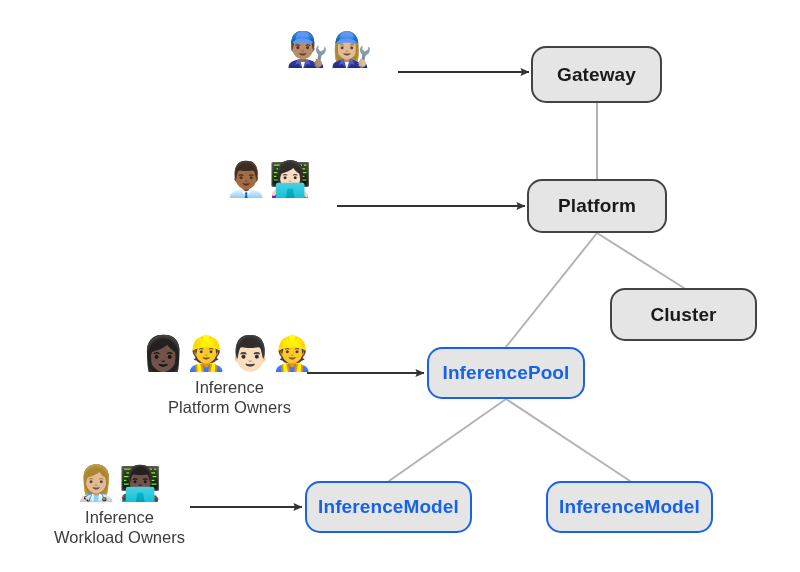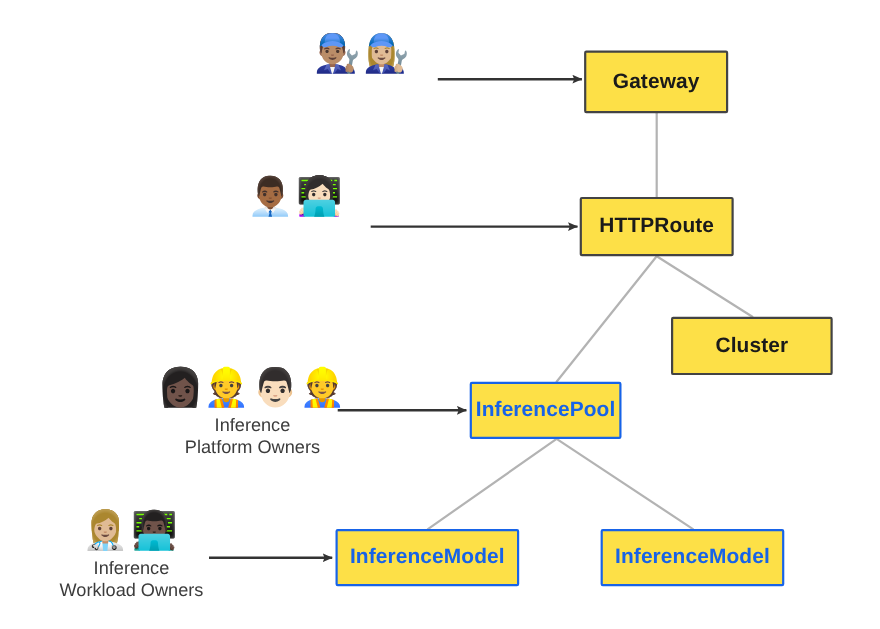--- a/index.html
+++ b/index.html
@@ -25,22 +25,22 @@
     width: 800px;
     height: 572px;
     pointer-events: none;
   }
   .node {
     position: absolute;
     box-sizing: border-box;
     display: flex;
     align-items: center;
     justify-content: center;
-    background: #fde047;
-    border-radius: 2px;
+    background: #e5e5e5;
+    border-radius: 15px;
     font-weight: bold;
     letter-spacing: 0.1px;
     white-space: nowrap;
   }
   .node.core {
     border: 2px solid #434343;
     color: #1a1a1a;
     font-size: 19px;
   }
   .node.inference {
@@ -91,23 +91,23 @@
     <g id="persona-arrows">
         <line x1="398" y1="72" x2="529" y2="72" stroke="#333333" stroke-width="2.2" marker-end="url(#arrowhead)"></line>
         <line x1="337" y1="206" x2="525" y2="206" stroke="#333333" stroke-width="2.2" marker-end="url(#arrowhead)"></line>
         <line x1="307" y1="373" x2="424" y2="373" stroke="#333333" stroke-width="2.2" marker-end="url(#arrowhead)"></line>
         <line x1="190" y1="507" x2="302" y2="507" stroke="#333333" stroke-width="2.2" marker-end="url(#arrowhead)"></line>
       </g>
   </svg>
 
   <div id="nodes-layer">
       <div class="node core" style="left: 531px; top: 46px; width: 131px; height: 57px; border-color: rgb(67, 67, 67); color: rgb(26, 26, 26);">Gateway</div>
-      <div class="node core" style="left: 527px; top: 179px; width: 140px; height: 54px; border-color: rgb(67, 67, 67); color: rgb(26, 26, 26);">HTTPRoute</div>
+      <div class="node core" style="left: 527px; top: 179px; width: 140px; height: 54px; border-color: rgb(67, 67, 67); color: rgb(26, 26, 26);">Platform</div>
       <div class="node core" style="left: 610px; top: 288px; width: 147px; height: 53px; border-color: rgb(67, 67, 67); color: rgb(26, 26, 26);">Cluster</div>
-      <div class="node inference" style="left: 427px; top: 347px; width: 138px; height: 52px; border-color: rgb(23, 99, 232); color: rgb(23, 99, 232);">InferencePool</div>
+      <div class="node inference" style="left: 427px; top: 347px; width: 158px; height: 52px; border-color: rgb(23, 99, 232); color: rgb(23, 99, 232);">InferencePool</div>
       <div class="node inference" style="left: 305px; top: 481px; width: 167px; height: 52px; border-color: rgb(23, 99, 232); color: rgb(23, 99, 232);">InferenceModel</div>
       <div class="node inference" style="left: 546px; top: 481px; width: 167px; height: 52px; border-color: rgb(23, 99, 232); color: rgb(23, 99, 232);">InferenceModel</div>
     </div>
   <div id="personas-layer">
       <div class="persona" style="left: 253px; top: 28px; width: 155px;">
         <div class="persona-emojis">👨🏽‍🔧👩🏼‍🔧</div>
       </div>
       <div class="persona" style="left: 192px; top: 158px; width: 155px;">
         <div class="persona-emojis">👨🏾‍💼👩🏻‍💻</div>
       </div>

